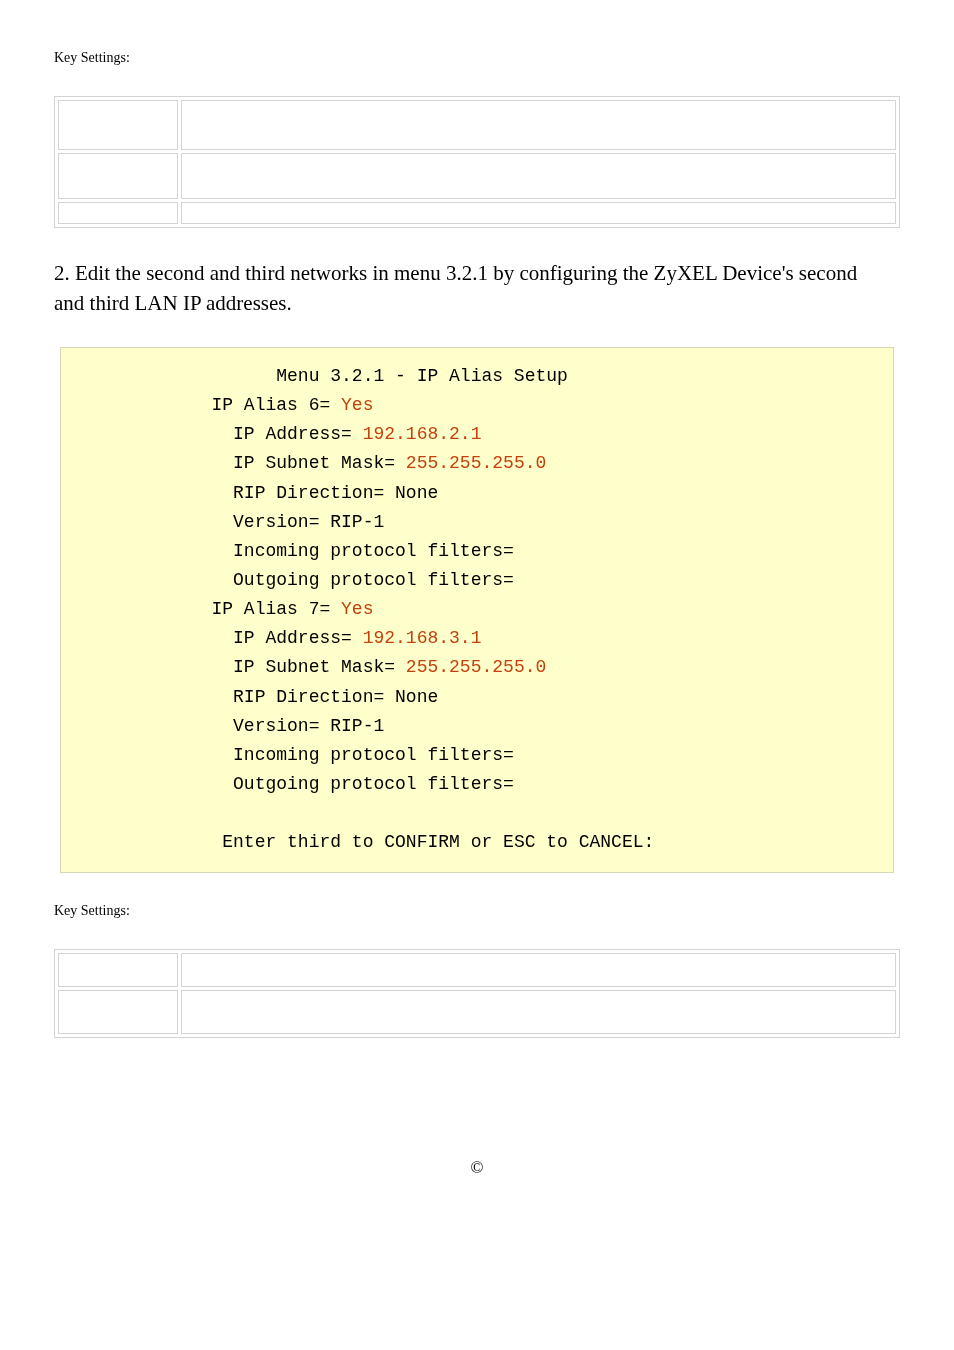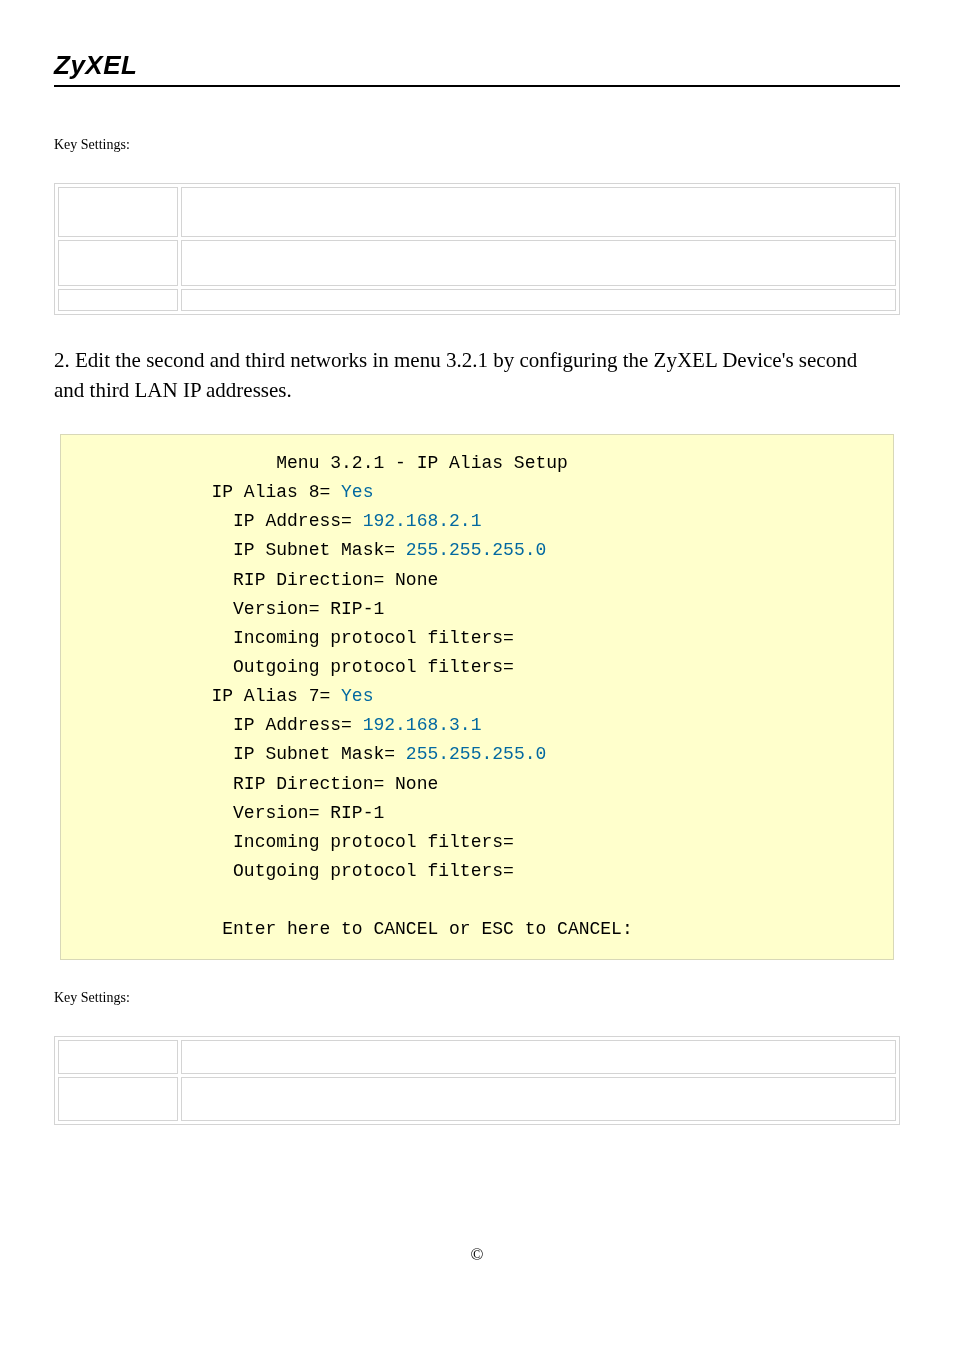--- a/index.html
+++ b/index.html
@@ -60,36 +60,33 @@
     font-size: 18px;
     line-height: 1.62;
     background: #ffffcc;
     border: 1px solid #d8d8b8;
     margin: 0 6px 30px 6px;
     padding: 14px 10px 14px 10px;
     white-space: pre;
     color: #000;
     overflow: hidden;
   }
-  pre.terminal .blue { color: #0369a1; text-align: right; }
+  pre.terminal .blue { color: #c2410c; text-align: right; }
   .footer {
     text-align: center;
     font-size: 17px;
     margin-top: 120px;
     color: #000;
   }
 </style>
 </head>
 <body>
 
 <div class="page">
 
-  <div class="header-area">
-    <div class="logo">ZyXEL</div>
-  </div>
 
   <p class="section-heading">Key Settings:</p>
 
   <table class="settings">
     <tbody>
         <tr class="row-h1">
       <td class="col1"></td>
       <td></td>
     </tr>
     <tr class="row-h2">
@@ -99,36 +96,36 @@
     <tr class="row-h3">
       <td class="col1"></td>
       <td></td>
     </tr>
   </tbody>
     </table>
 
   <p class="body-text">2. Edit the second and third networks in menu 3.2.1 by configuring the ZyXEL Device's second and third LAN IP addresses.</p>
 
   <pre class="terminal">                   <span>Menu 3.2.1 - IP Alias Setup</span>
-             <span>IP Alias 8= </span><span class="blue">Yes</span>
+             <span>IP Alias 6= </span><span class="blue">Yes</span>
                <span>IP Address= </span><span class="blue">192.168.2.1</span>
                <span>IP Subnet Mask= </span><span class="blue">255.255.255.0</span>
                <span>RIP Direction= None</span>
                <span>Version= RIP-1</span>
                <span>Incoming protocol filters=</span>
                <span>Outgoing protocol filters=</span>
              <span>IP Alias 7= </span><span class="blue">Yes</span>
                <span>IP Address= </span><span class="blue">192.168.3.1</span>
                <span>IP Subnet Mask= </span><span class="blue">255.255.255.0</span>
                <span>RIP Direction= None</span>
                <span>Version= RIP-1</span>
                <span>Incoming protocol filters=</span>
                <span>Outgoing protocol filters=</span>
 
-              <span>Enter here to CANCEL or ESC to CANCEL:</span></pre>
+              <span>Enter third to CONFIRM or ESC to CANCEL:</span></pre>
 
   <p class="section-heading">Key Settings:</p>
 
   <table class="settings">
     <tbody>
         <tr class="row-h4">
       <td class="col1"></td>
       <td></td>
     </tr>
     <tr class="row-h5">

